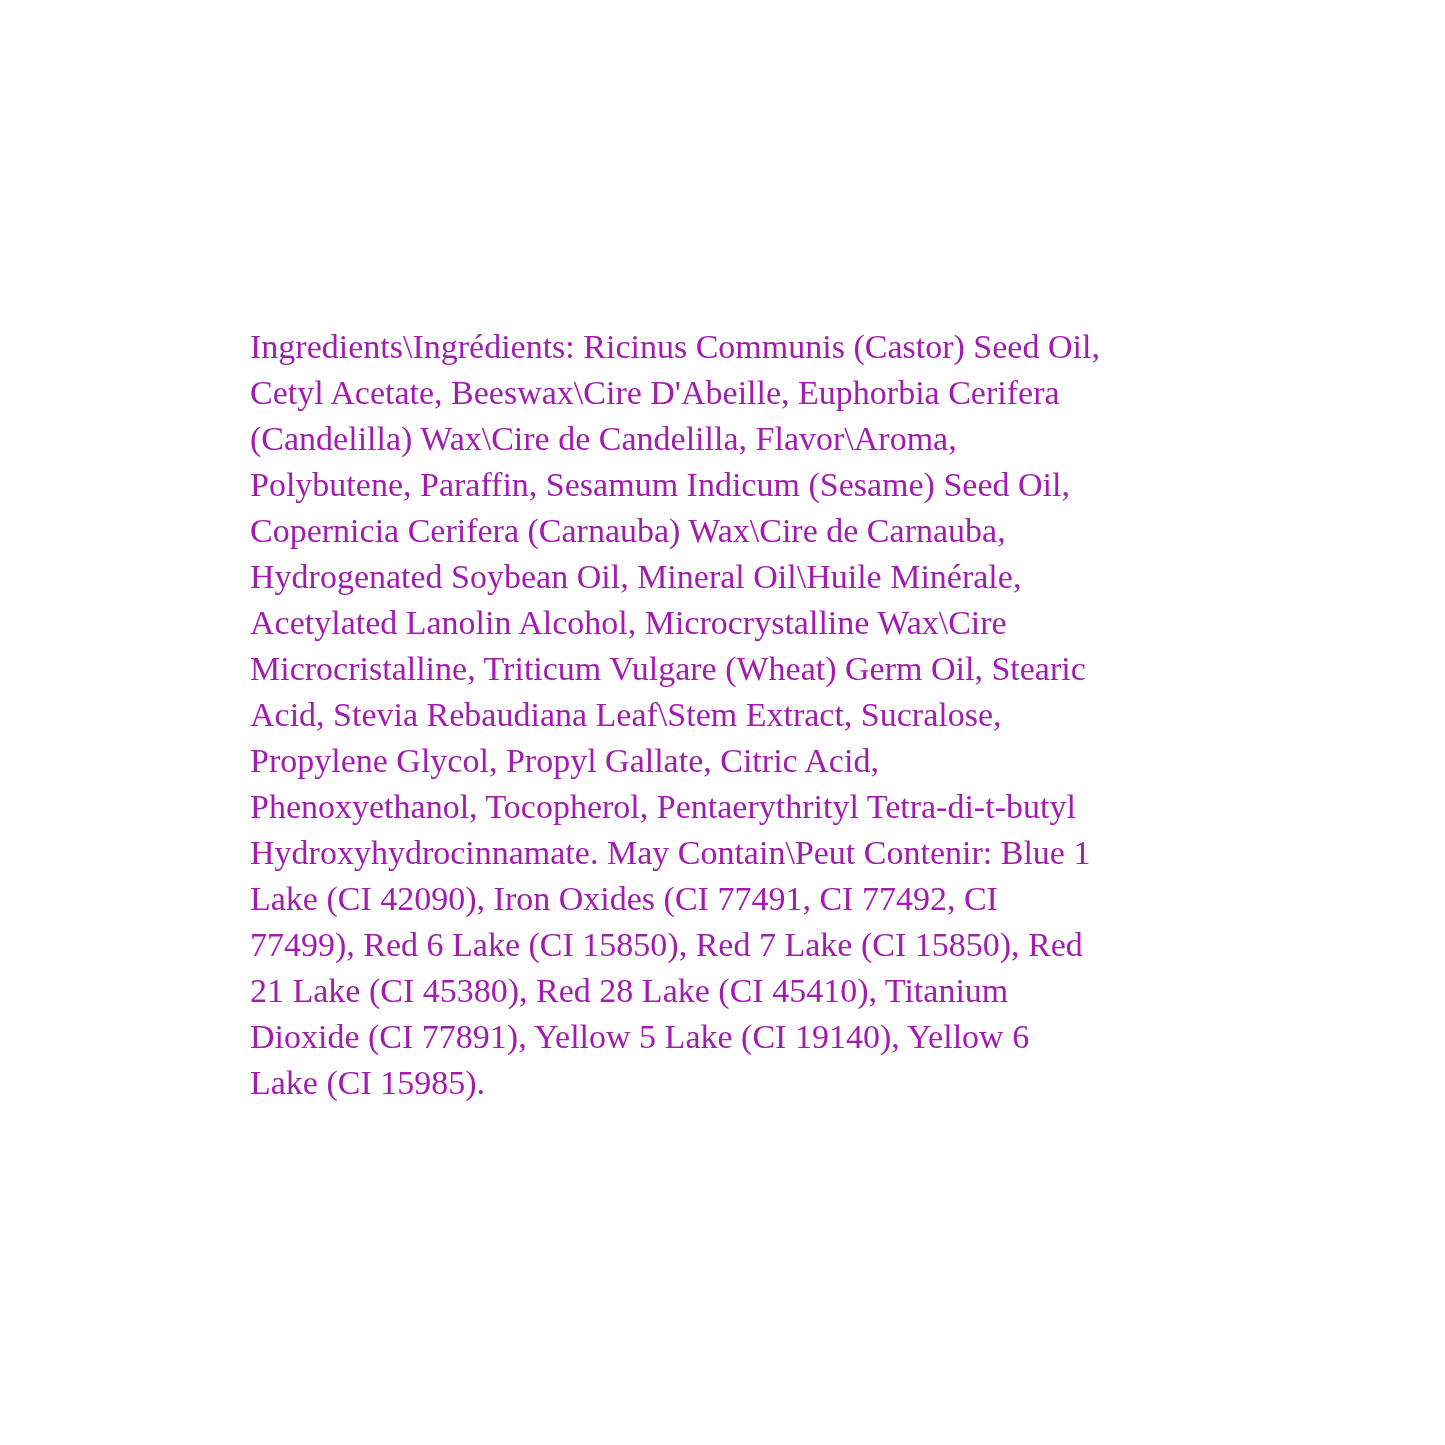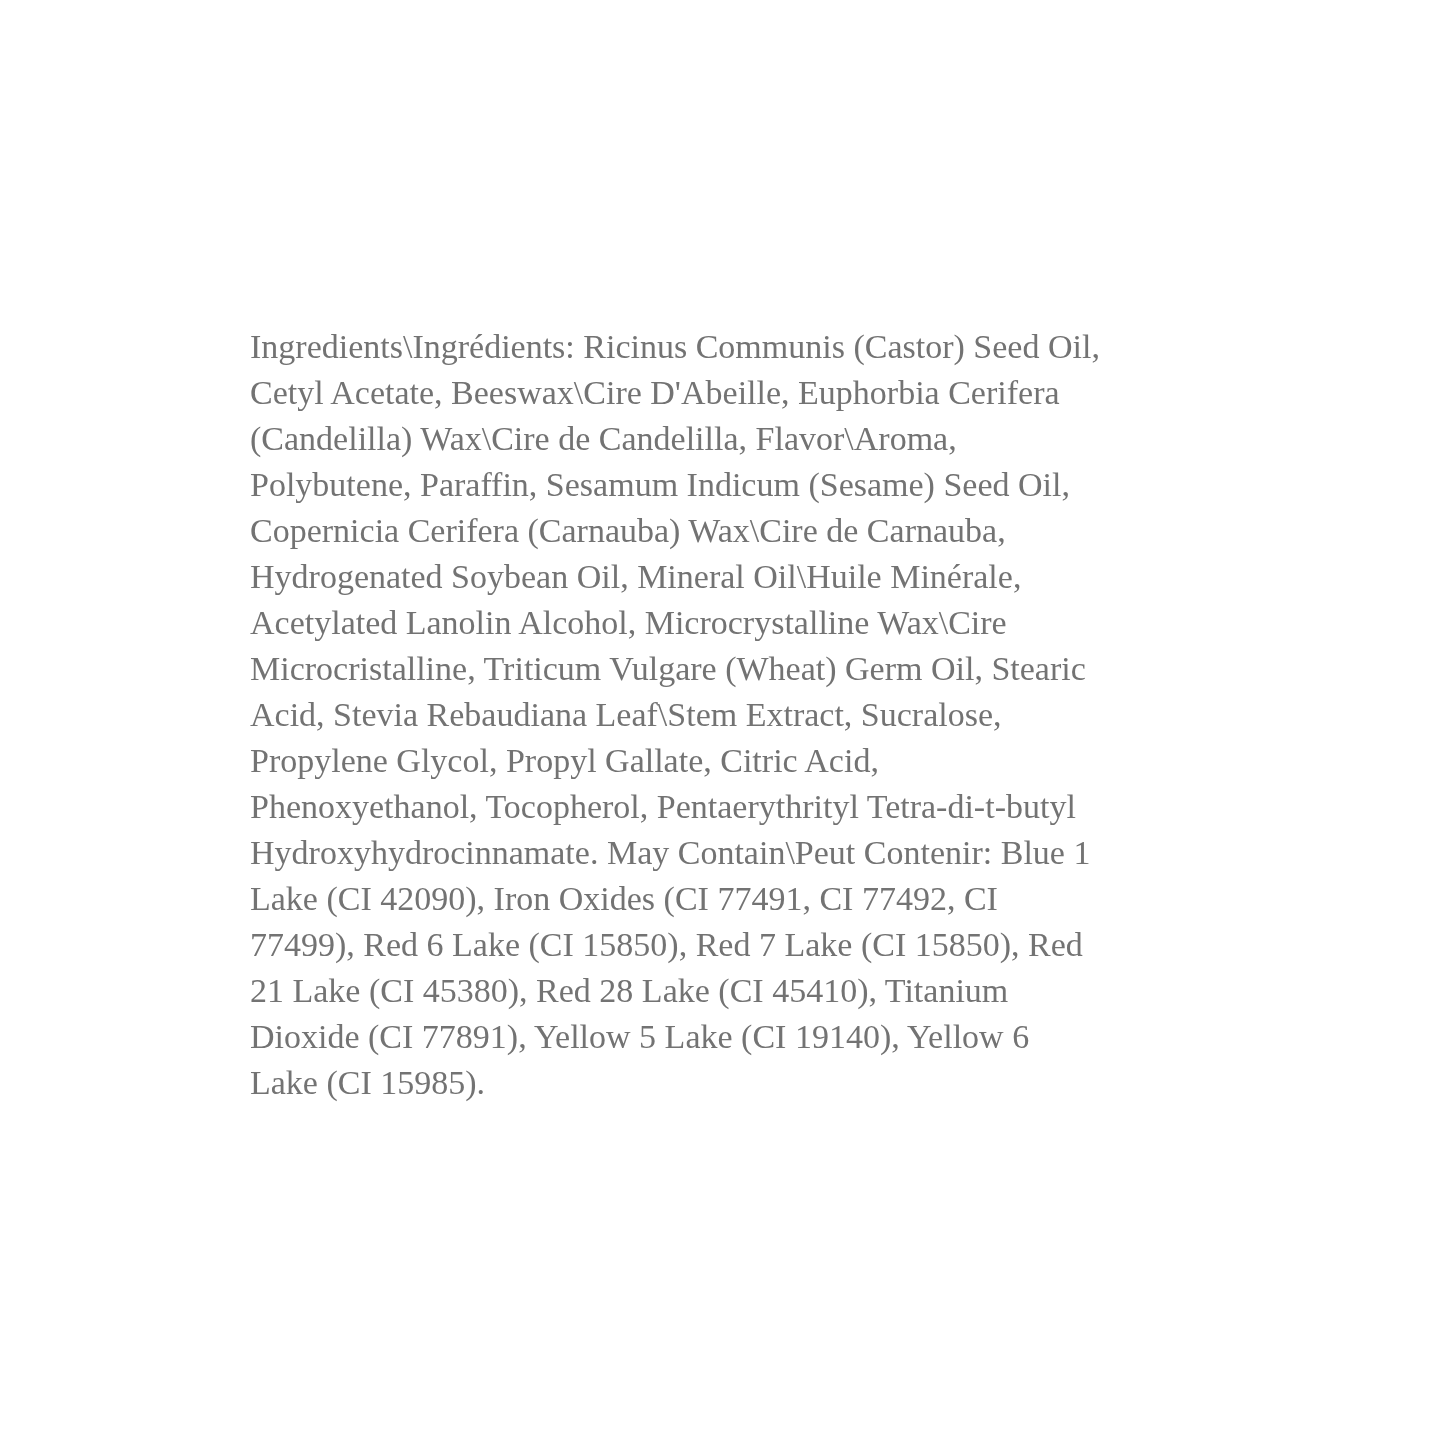--- a/index.html
+++ b/index.html
@@ -12,21 +12,21 @@
     background: #ffffff;
     position: relative;
     overflow: hidden;
     font-family: "Liberation Serif", "DejaVu Serif", serif;
   }
   .ingredients-block {
     position: absolute;
     left: 250px;
     top: 324px;
     width: 965px;
-    color: #737373;
+    color: #a21caf;
     font-size: 34px;
     line-height: 46px;
     white-space: pre-line;
     letter-spacing: 0px;
   }
 </style>
 </head>
 <body>
 
 <div class="ingredients-block">Ingredients\Ingrédients: Ricinus Communis (Castor) Seed Oil,

